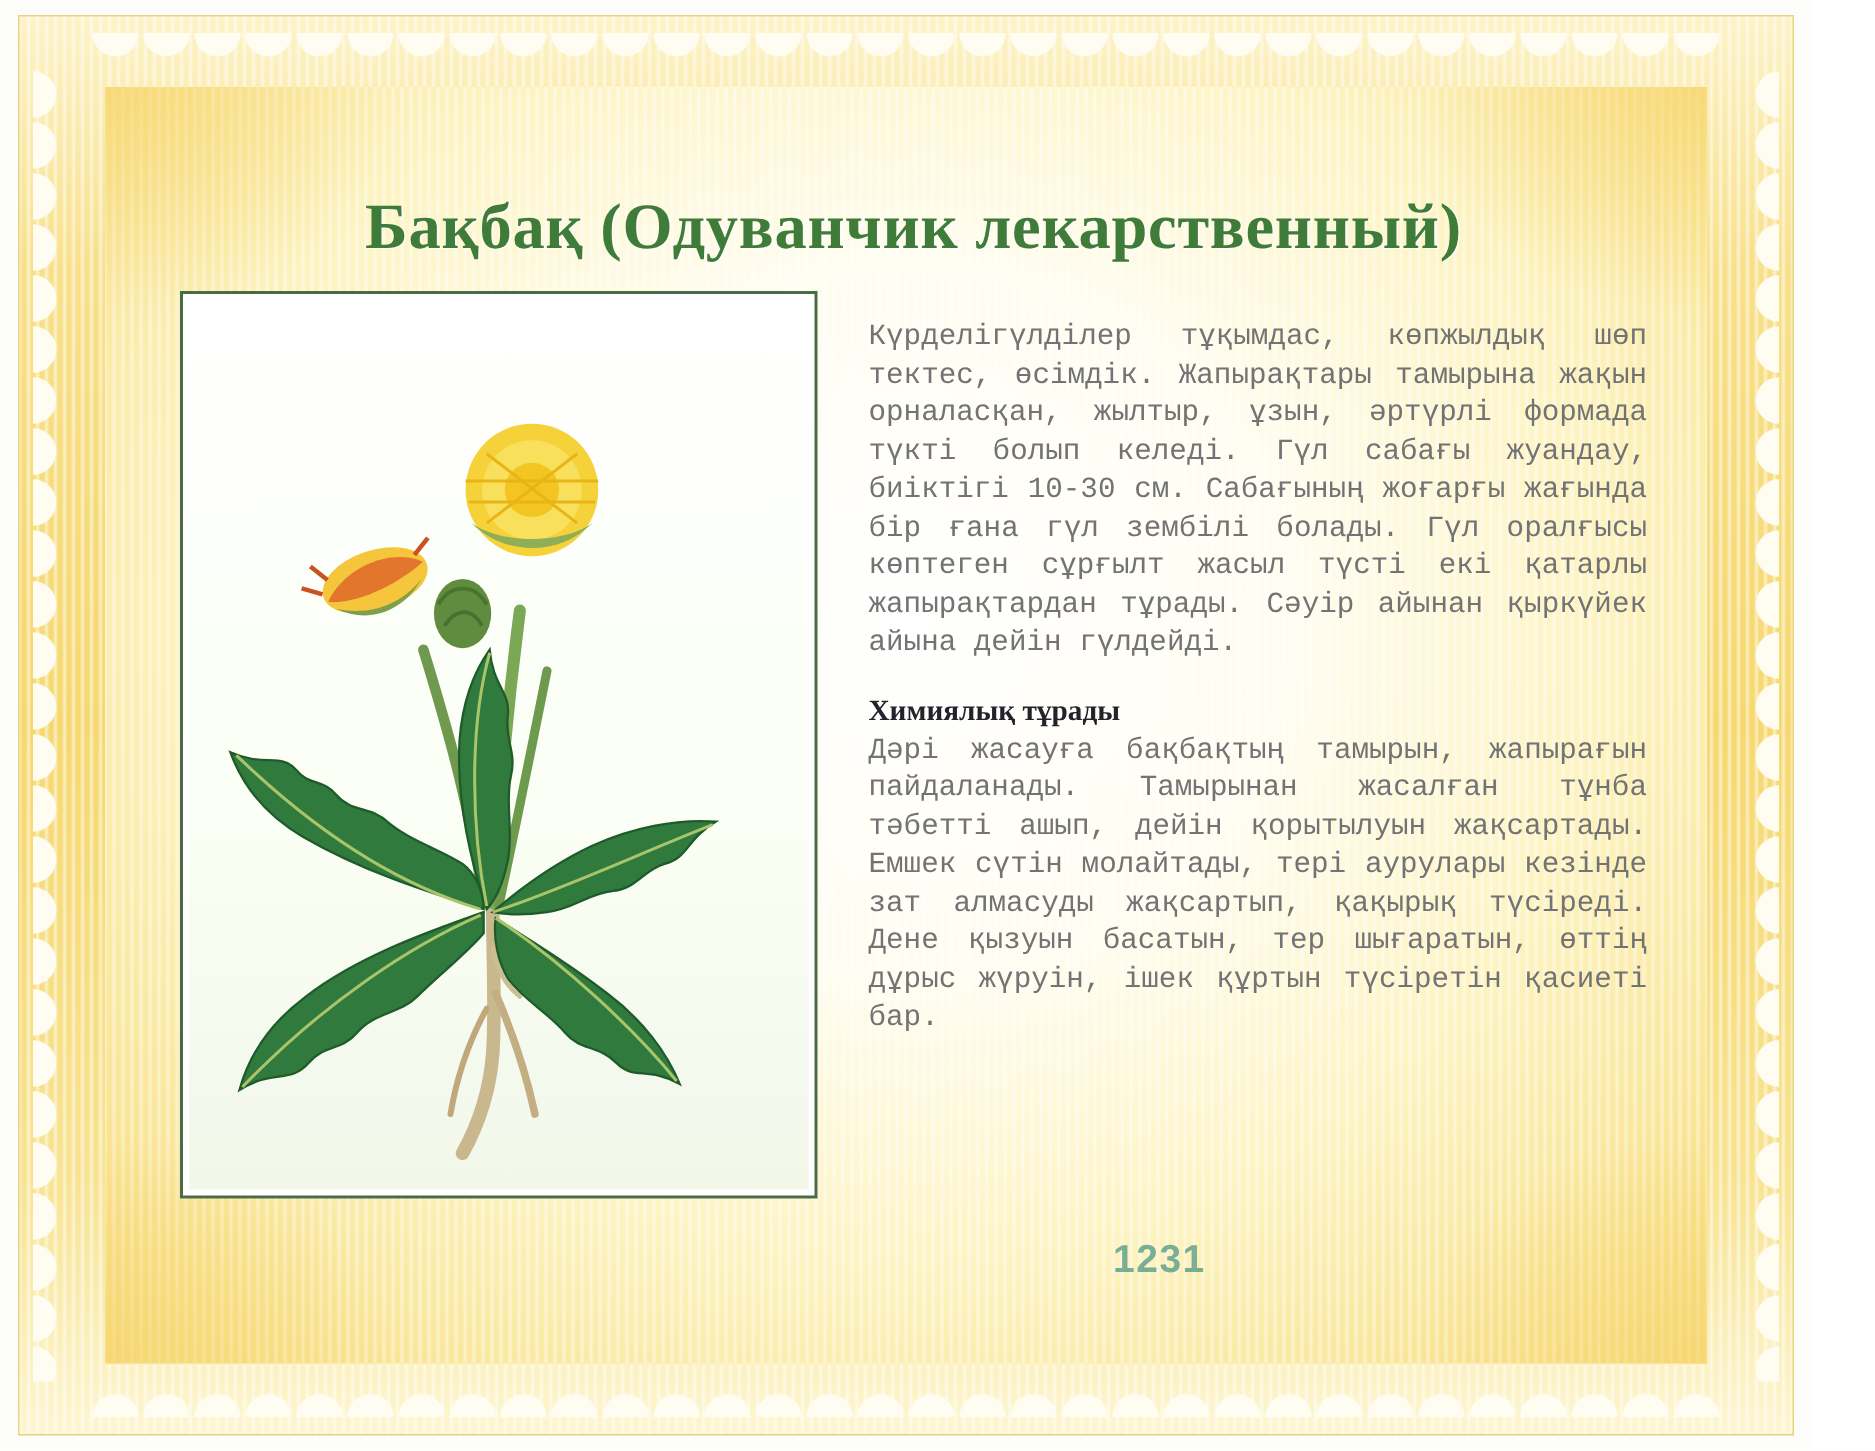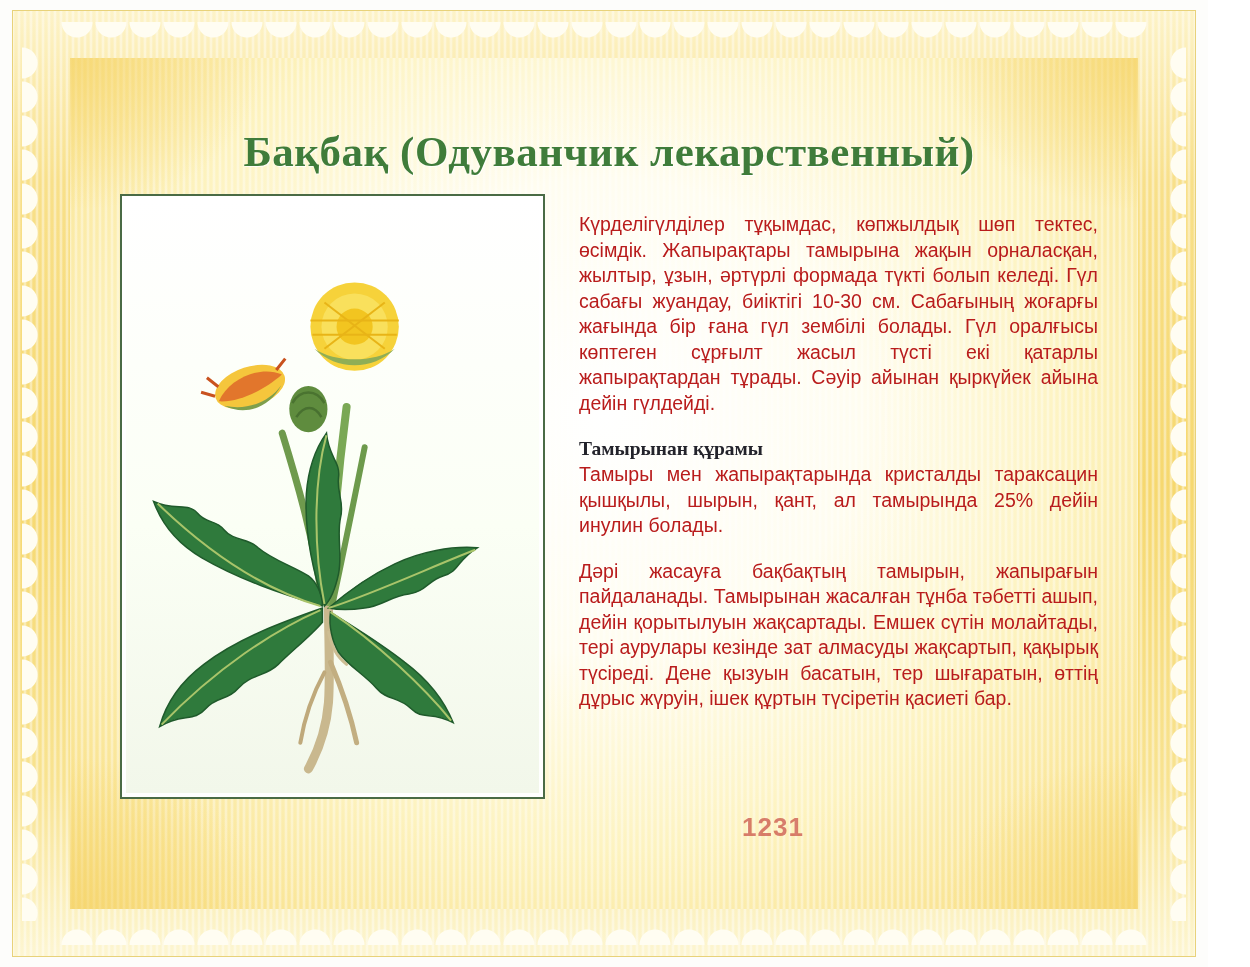--- a/index.html
+++ b/index.html
@@ -112,39 +112,39 @@
     background:linear-gradient(180deg,#ffffff 0%,#fbfff5 55%,#f2f7ea 100%);
     overflow:hidden;
   }
   .text-col{
     flex:1 1 auto;
     padding-top:18px;
   }
   .para{
     font-size:19.5px;
     line-height:25.5px;
-    color:#b91c1c;
+    color:#737373;
     text-align:justify;
     margin:0 0 20px 0;
-    font-family:Liberation Sans, sans-serif;
+    font-family:Liberation Mono, monospace;
   }
   .subhead{
     font-size:19.5px;
     line-height:25px;
     font-weight:bold;
     color:#23232b;
     margin:0 0 1px 0;
     font-family:"Liberation Serif", serif;
   }
   .watermark{
     position:absolute;
-    left:742px;bottom:124px;
+    left:742px;bottom:112px;
     font-size:26px;
     font-weight:bold;
-    color:#b91c1c;
+    color:#0f766e;
     opacity:0.55;
     letter-spacing:1px;
     font-family:"Liberation Sans", sans-serif;
   }
   
   svg.plant{display:block;width:100%;height:100%;}
 </style>
 </head>
 <body>
 
@@ -224,22 +224,21 @@
             </g>
           </svg>
         </div>
       </div>
 
       <div class="text-col">
 
         <p class="para">Күрделігүлділер тұқымдас, көпжылдық шөп тектес, өсімдік. Жапырақтары тамырына жақын орналасқан, жылтыр, ұзын, әртүрлі формада түкті болып келеді. Гүл сабағы жуандау, биіктігі 10-30 см. Сабағының жоғарғы жағында бір ғана гүл зембілі болады. Гүл оралғысы көптеген сұрғылт жасыл түсті екі қатарлы жапырақтардан тұрады. Сәуір айынан қыркүйек айына дейін гүлдейді.</p>
 
         <div>
-          <div class="subhead">Тамырынан құрамы</div>
-          <p class="para">Тамыры мен жапырақтарында кристалды тараксацин қышқылы, шырын, қант, ал тамырында 25% дейін инулин болады.</p>
+          <div class="subhead">Химиялық тұрады</div>
         </div>
 
         <div>
           <p class="para">Дәрі жасауға бақбақтың тамырын, жапырағын пайдаланады. Тамырынан жасалған тұнба тәбетті ашып, дейін қорытылуын жақсартады. Емшек сүтін молайтады, тері аурулары кезінде зат алмасуды жақсартып, қақырық түсіреді. Дене қызуын басатын, тер шығаратын, өттің дұрыс жүруін, ішек құртын түсіретін қасиеті бар.</p>
         </div>
 
       </div>
     </div>
   </div>
 

